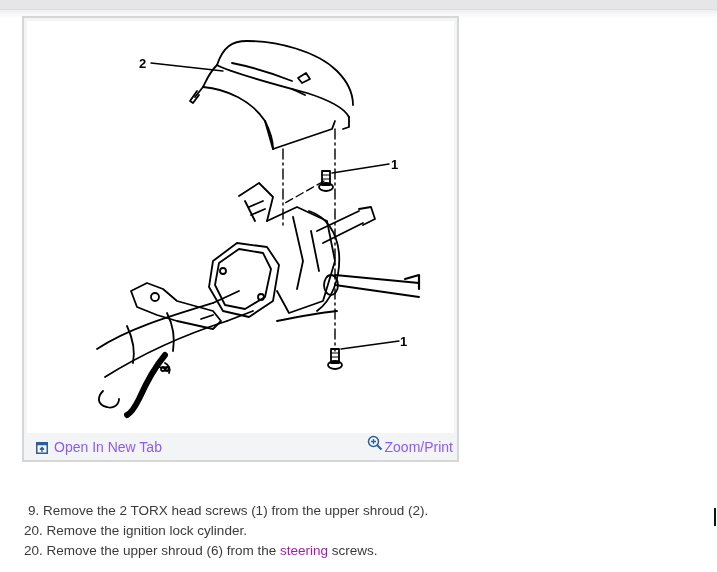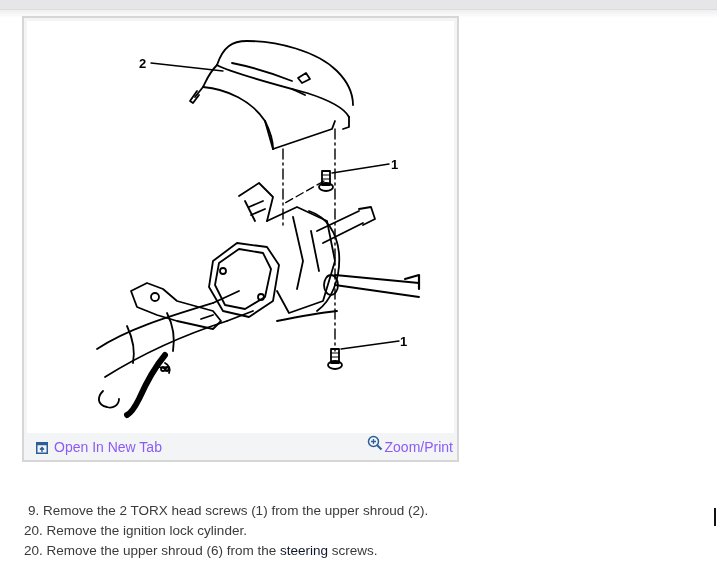--- a/index.html
+++ b/index.html
@@ -37,21 +37,21 @@
   .open-tab { margin-left:12px; }
   .zoom-print { margin-right:4px;text-align:right; }
   .open-tab .icon { width:12px; height:12px; margin-right:6px; display:inline-block; }
   .zoom-print .icon { width:16px; height:16px; margin-right:2px; display:inline-block; position:relative; top:-4px; }
   .steps {
     position:absolute; left:24px; top:501px;
     font-size:13.5px; color:#3a3a3a; line-height:20px;
   }
   .step { white-space:nowrap; }
   .step .num { display:inline-block; }
-  .step a { color:#0f172a; text-decoration:none; }
+  .step a { color:#a21caf; text-decoration:none; }
   .caret {
     position:absolute; left:714px; top:508px; width:2px; height:18px; background:#111;
   }
 </style>
 </head>
 <body>
 
 <div class="topbar"></div>
 <div class="topshadow"></div>
 

